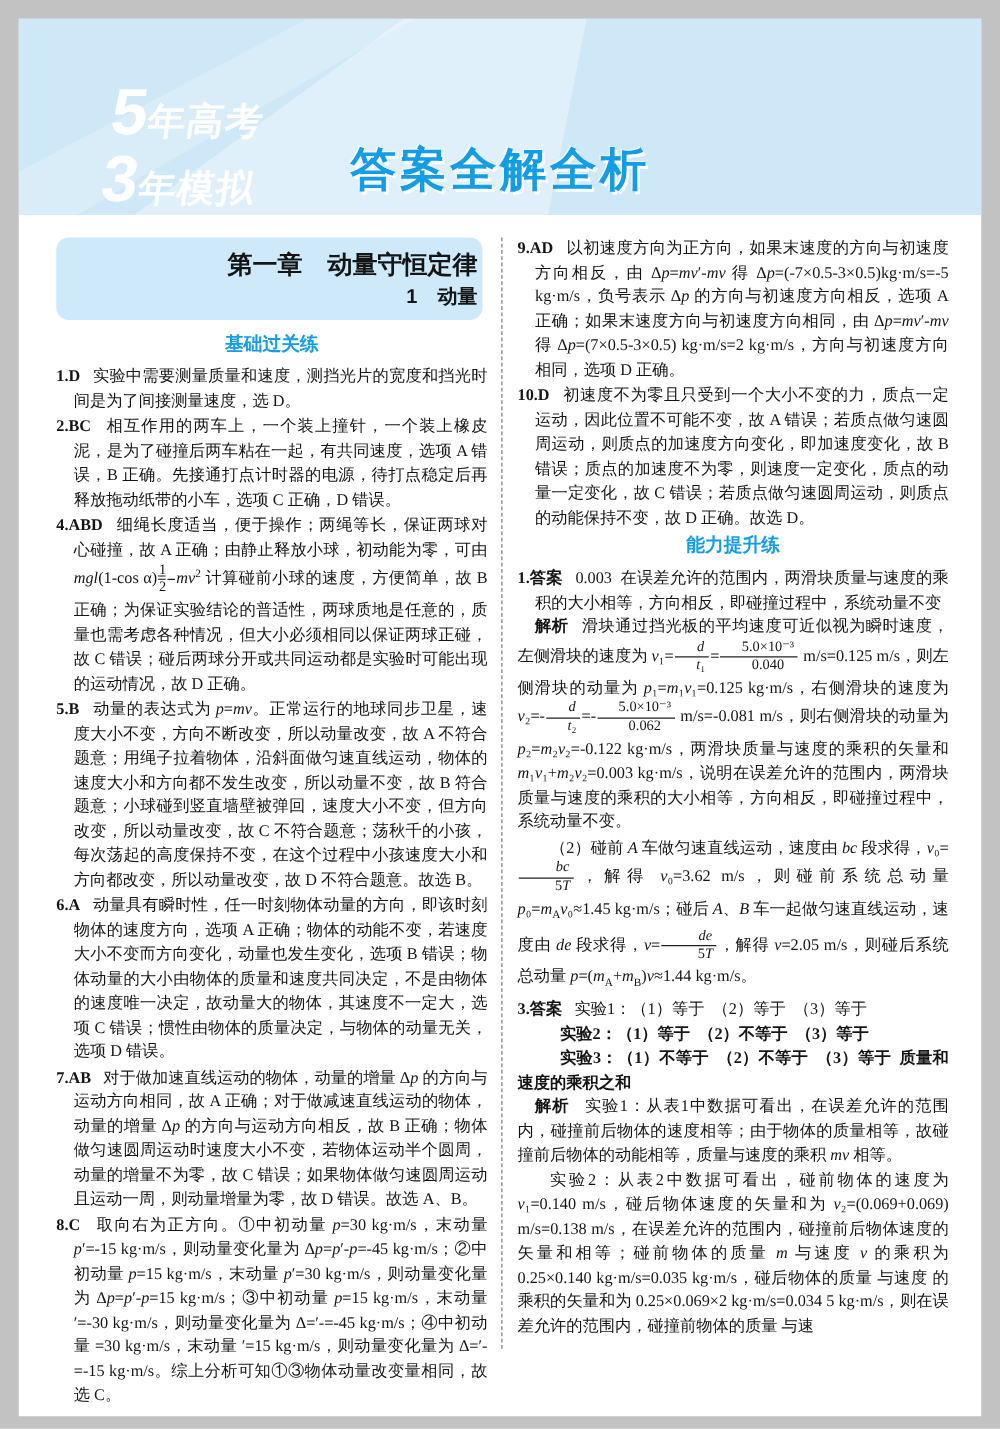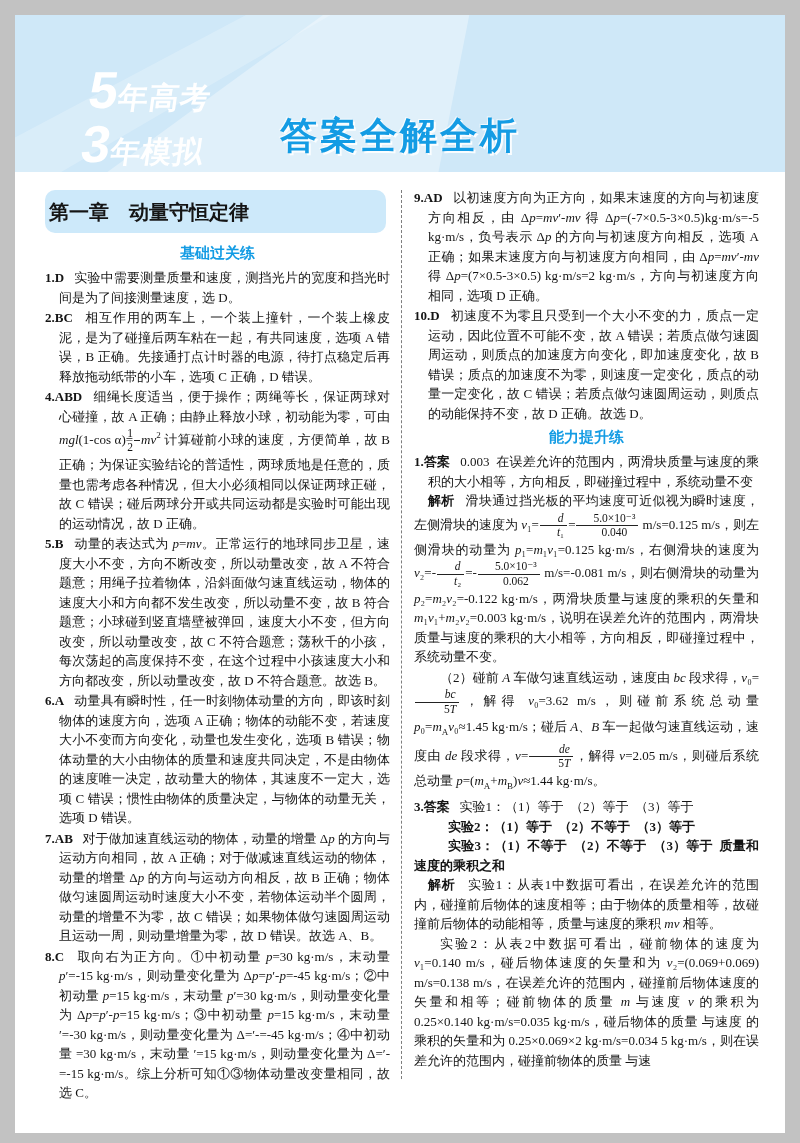--- a/index.html
+++ b/index.html
@@ -38,21 +38,21 @@
   
   .content{
     display:flex;align-items:stretch;
     padding:16px 26px 0 30px;height:945px;box-sizing:border-box;
     font-size:13px;line-height:19.5px;text-align:justify;
   }
   .col{flex:1 1 0;min-width:0;}
   .divider{border-left:1px dashed #7d7d7d;margin:2px 12px 38px 11px;}
   .chapter-box{
     background:var(--box_bg,#cde9fa);border-radius:10px;
-    text-align:left;padding:9px 4px 7px;margin:2px 4px 8px 0;
+    text-align:right;padding:9px 4px 7px;margin:2px 4px 8px 0;
     font-family:"Liberation Sans","DejaVu Sans",sans-serif;font-weight:bold;
   }
   .ch-t{font-size:20px;line-height:27px;}
   .ch-s{font-size:16px;line-height:23px;}
   .sec-title{
     text-align:center;color:var(--accent,#149ce4);
     font-family:"Liberation Sans","DejaVu Sans",sans-serif;
     font-weight:bold;font-size:15px;line-height:24px;margin:2px 0 3px;
   }
   .item{margin:0 0 1px 0;}
@@ -81,20 +81,21 @@
       <span class="brand-line">3年模拟</span>
     </div>
     <div class="header-title">答案全解全析</div>
   </div>
 
   <div class="content">
 
     <div class="col">
       <div class="chapter-box">
         <div class="ch-t">第一章　动量守恒定律</div>
+        <div class="ch-s">1　动量</div>
       </div>
       <div class="sec-title">基础过关练</div>
       <div id="basic-left">
           <div class="item">
             <div class="p-first"><b class="no">1.D</b>&nbsp;&nbsp;&nbsp;实验中需要测量质量和速度，测挡光片的宽度和挡光时间是为了间接测量速度，选 D。</div>
           </div>
           <div class="item">
             <div class="p-first"><b class="no">2.BC</b>&nbsp;&nbsp;&nbsp;相互作用的两车上，一个装上撞针，一个装上橡皮泥，是为了碰撞后两车粘在一起，有共同速度，选项 A 错误，B 正确。先接通打点计时器的电源，待打点稳定后再释放拖动纸带的小车，选项 C 正确，D 错误。</div>
           </div>
           <div class="item">

